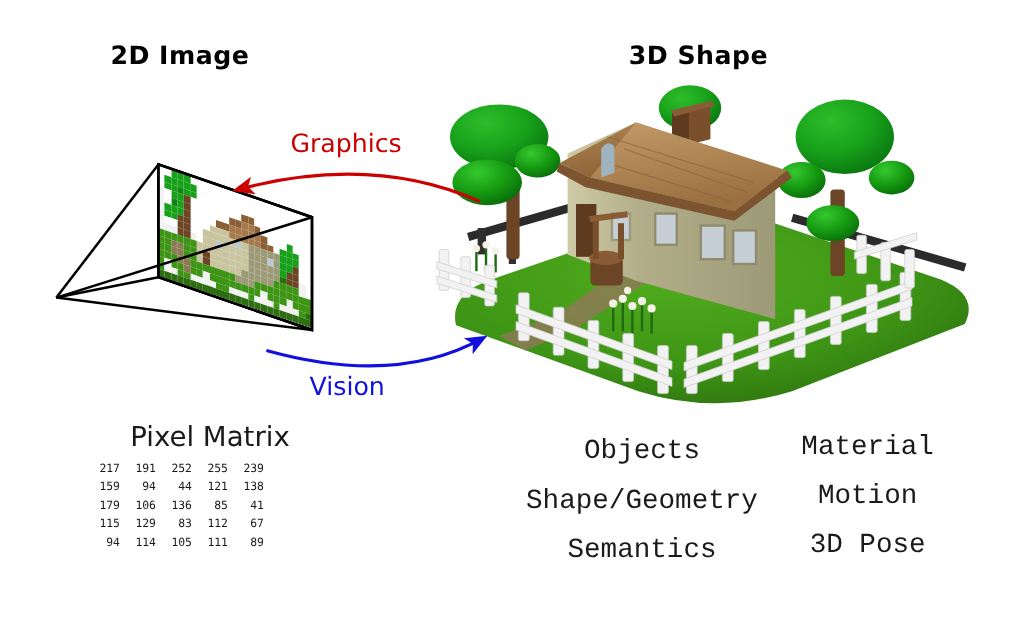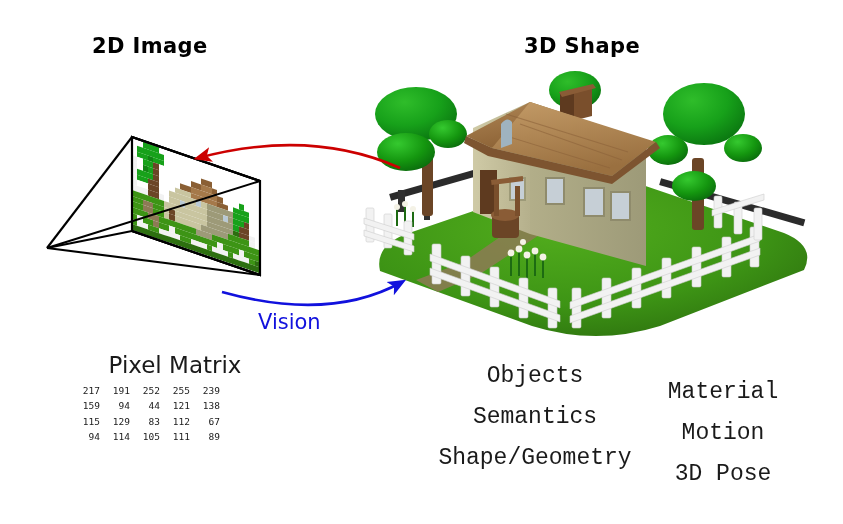--- a/index.html
+++ b/index.html
@@ -71,21 +71,21 @@
   }
   #pixel-matrix-table td { text-align:right; padding:0 8px 1.2px 0; min-width:30px; line-height:14.2px; }
 
   
   #scene { position:absolute; left:360px; top:66px; width:470px; height:280px; }
   #scene-svg { position:absolute; left:0; top:0; }
 
   
   .word-col { position:absolute; font-family:"DejaVu Sans", sans-serif; font-size:23px; color:#1a1a1a; }
   #col-left  { left:430px; top:356px; width:210px; text-align:center; }
-  #col-right { left:648px; top:372px; width:150px; text-align:center; }
+  #col-right { left:648px; top:352px; width:150px; text-align:center; }
   .word-col div { line-height:41px; white-space:nowrap;font-family:Liberation Mono, monospace; }
 </style>
 </head>
 <body>
 
 <div id="root">
 
   <div class="hdr" id="hdr-2d">2D Image</div>
   <div class="hdr" id="hdr-3d">3D Shape</div>
 
@@ -510,20 +510,27 @@
             <td>252</td>
             <td>255</td>
             <td>239</td>
           </tr>
           <tr>
             <td>159</td>
             <td>94</td>
             <td>44</td>
             <td>121</td>
             <td>138</td>
+          </tr>
+          <tr>
+            <td>179</td>
+            <td>106</td>
+            <td>136</td>
+            <td>85</td>
+            <td>41</td>
           </tr>
           <tr>
             <td>115</td>
             <td>129</td>
             <td>83</td>
             <td>112</td>
             <td>67</td>
           </tr>
           <tr>
             <td>94</td>
@@ -727,26 +734,27 @@
       <marker id="headBlue" markerWidth="7" markerHeight="7" refX="5.2" refY="3.2" orient="auto">
         <path d="M 0 0.3 L 7 3.2 L 0 6.1 L 1.7 3.2 Z" fill="#1111dd"></path>
       </marker>
     </defs>
 
     <path d="M 400 168 Q 310 128 198 158" fill="none" stroke="#cc0000" stroke-width="2.6" marker-end="url(#headRed)"></path>
 
     <path d="M 222 292 Q 330 322 402 282" fill="none" stroke="#1111dd" stroke-width="2.6" marker-end="url(#headBlue)"></path>
   </svg>
 
+  <div class="arrow-label" id="lbl-graphics">Graphics</div>
   <div class="arrow-label" id="lbl-vision">Vision</div>
 
   <div class="word-col" id="col-left">
       <div>Objects</div>
+      <div>Shape/Geometry</div>
       <div>Semantics</div>
-      <div>Shape/Geometry</div>
     </div>
   <div class="word-col" id="col-right">
       <div>Material</div>
       <div>Motion</div>
       <div>3D Pose</div>
     </div>
 
 </div>
 
 </body></html>

